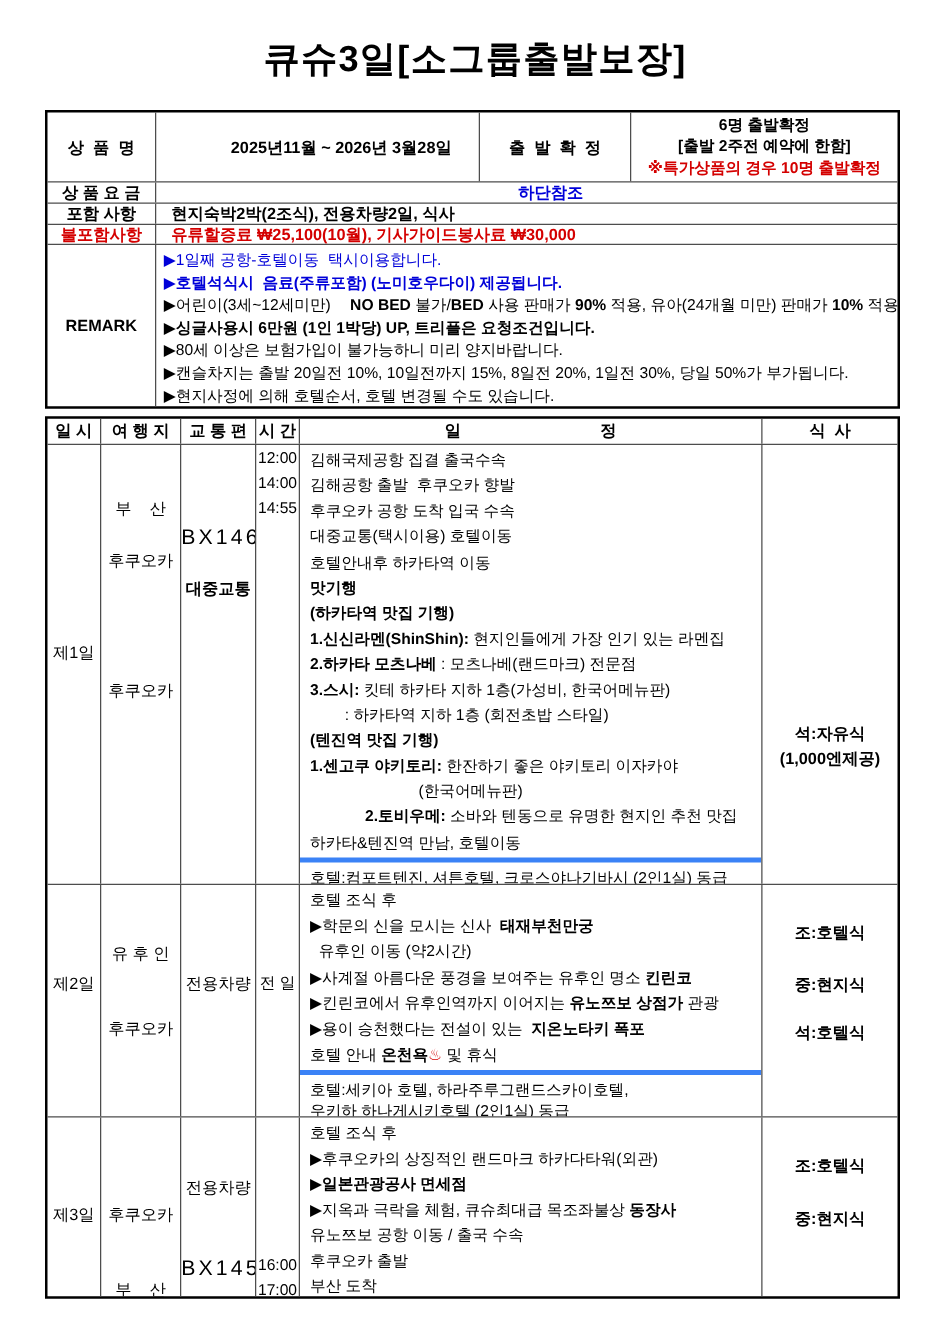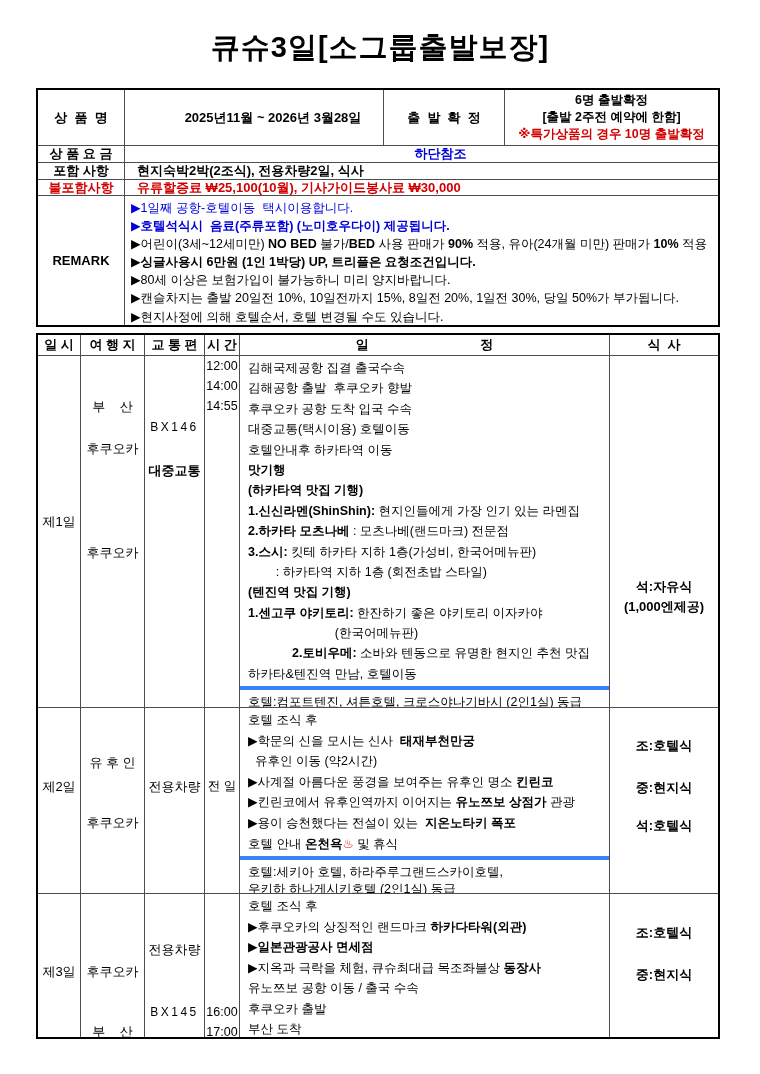--- a/index.html
+++ b/index.html
@@ -41,21 +41,21 @@
   .c-itin{padding:2px 0 0 8px;font-size:12.5px;}
   .line{white-space:pre;}
   .d1 .line{height:20.4px;line-height:20.4px;}
   .d2 .line{height:20.6px;line-height:20.6px;}
   .d3 .line{height:20.5px;line-height:20.5px;}
   .c-itin .line.note{height:17px !important;line-height:17px !important;}
   .c-itin .line.nf{border-top:4px solid #3b82f6;margin-left:-8px;padding-left:8px;
                    padding-top:4px;margin-top:2px;}
   .pos-item{position:absolute;left:0;right:0;text-align:center;font-size:13px;white-space:pre;}
   .pos-item.bold{font-weight:bold;}
-  .pos-item.flight{letter-spacing:2.5px;font-size:12px;}
+  .pos-item.flight{letter-spacing:2.5px;font-size:17px;}
   .c-meal .pos-item{font-weight:bold;}
   .c-time .pos-item{font-size:12.5px;letter-spacing:0;}
 </style>
 </head>
 <body>
 
 <div class="page">
 
   <h1 class="title">큐슈3일[소그룹출발보장]</h1>
 
@@ -80,21 +80,21 @@
     </div>
     <div class="row r4">
       <div class="cell label redtxt">불포함사항</div>
       <div class="cell val redtxt">유류할증료 ₩25,100(10월), 기사가이드봉사료 ₩30,000</div>
     </div>
     <div class="row r5">
       <div class="cell label">REMARK</div>
       <div class="cell remarks">
           <div class="line"><span style="color: rgb(0, 0, 217);">▶1일째 공항-호텔이동  택시이용합니다.</span></div>
           <div class="line"><span style="font-weight: bold; color: rgb(0, 0, 217);">▶호텔석식시  음료(주류포함) (노미호우다이) 제공됩니다.</span></div>
-          <div class="line"><span>▶어린이(3세~12세미만) </span><span style="font-weight: bold;">NO BED</span><span> 불가/</span><span style="font-weight: bold;">BED</span><span> 사용 판매가 </span><span style="font-weight: bold;">90%</span><span> 적용, 유아(24개월 미만) 판매가 </span><span style="font-weight: bold;">10%</span><span> 적용</span></div>
+          <div class="line"><span>▶어린이(3세~12세미만) </span><span style="font-weight: bold; margin-left: 12px;">NO BED</span><span> 불가/</span><span style="font-weight: bold;">BED</span><span> 사용 판매가 </span><span style="font-weight: bold;">90%</span><span> 적용, 유아(24개월 미만) 판매가 </span><span style="font-weight: bold;">10%</span><span> 적용</span></div>
           <div class="line"><span style="font-weight: bold;">▶싱글사용시 6만원 (1인 1박당) UP, 트리플은 요청조건입니다.</span></div>
           <div class="line"><span>▶80세 이상은 보험가입이 불가능하니 미리 양지바랍니다.</span></div>
           <div class="line"><span>▶캔슬차지는 출발 20일전 10%, 10일전까지 15%, 8일전 20%, 1일전 30%, 당일 50%가 부가됩니다.</span></div>
           <div class="line"><span>▶현지사정에 의해 호텔순서, 호텔 변경될 수도 있습니다.</span></div>
         </div>
     </div>
   </div>
 
   <div class="tbl sched">
     <div class="row shead">
@@ -195,21 +195,21 @@
       <div class="cell c-trans">
           <div class="pos-item" style="top: 47px;">전용차량</div>
           <div class="pos-item flight" style="top: 111px;">BX145</div>
         </div>
       <div class="cell c-time">
           <div class="pos-item" style="top: 111px;">16:00</div>
           <div class="pos-item" style="top: 131px;">17:00</div>
         </div>
       <div class="cell c-itin d3">
           <div class="line"><span>호텔 조식 후</span></div>
-          <div class="line"><span>▶후쿠오카의 상징적인 랜드마크 </span><span style="font-weight: bold;">하카다타워(외관)</span></div>
+          <div class="line"><span>▶후쿠오카의 상징적인 랜드마크 </span><span style="font-weight: normal;">하카다타워(외관)</span></div>
           <div class="line"><span style="font-weight: bold;">▶일본관광공사 면세점</span></div>
           <div class="line"><span>▶지옥과 극락을 체험, 큐슈최대급 목조좌불상 </span><span style="font-weight: bold;">동장사</span></div>
           <div class="line"><span>유노쯔보 공항 이동 / 출국 수속</span></div>
           <div class="line"><span>후쿠오카 출발</span></div>
           <div class="line"><span>부산 도착</span></div>
         </div>
       <div class="cell c-meal">
           <div class="pos-item" style="top: 30px;">조:호텔식</div>
           <div class="pos-item" style="top: 72px;">중:현지식</div>
         </div>

